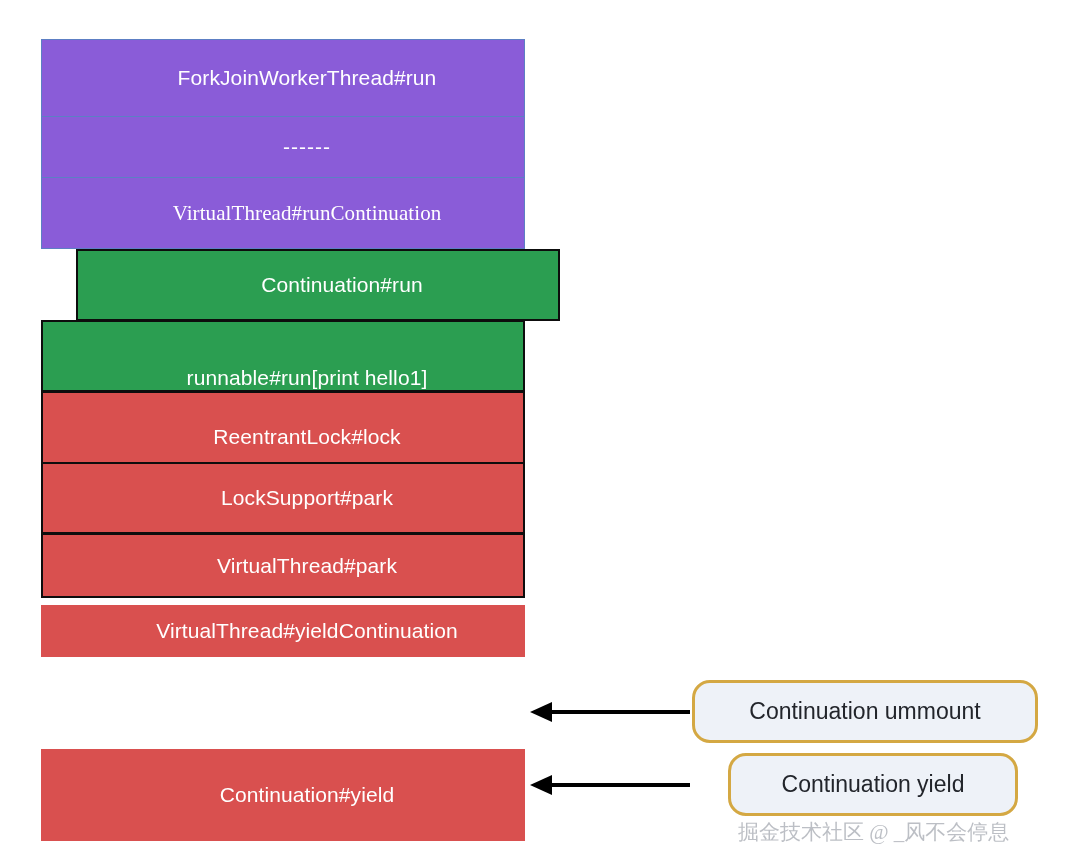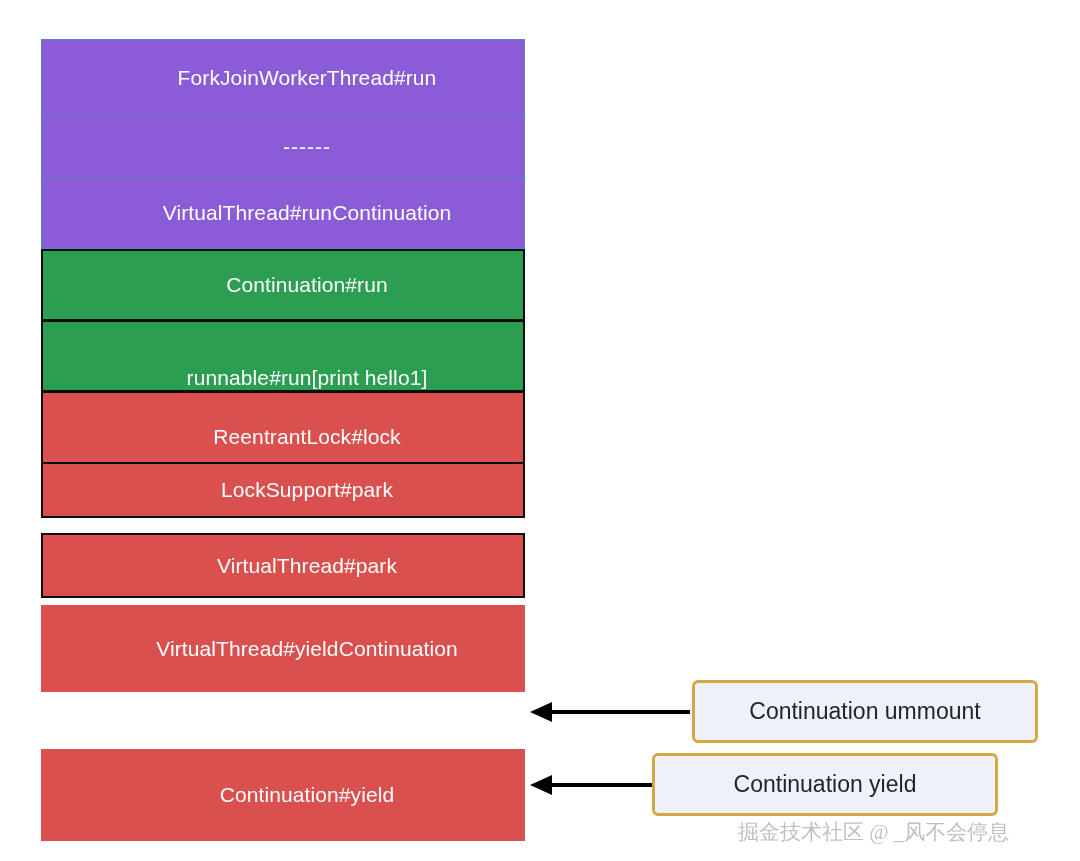--- a/index.html
+++ b/index.html
@@ -71,21 +71,21 @@
   .frame .dashes {
     letter-spacing: 1px;
   }
 
   
   .callout {
     position: absolute;
     box-sizing: border-box;
     background: #eef2f8;
     border: 3px solid #d4a843;
-    border-radius: 6px;
+    border-radius: 18px;
     display: flex;
     align-items: center;
     justify-content: center;
     color: #22252b;
     font-size: 23px;
     white-space: nowrap;
   }
 
   
   .arrow {
@@ -116,45 +116,45 @@
   <div id="stack">
 
     <div class="frame purple" style="top:0px;height:78px;">
       <span>ForkJoinWorkerThread#run</span>
     </div>
 
     <div class="frame purple mid" style="top:77px;height:62px;">
       <span class="dashes">------</span>
     </div>
 
-    <div class="frame purple mid" style="top:138px;height:72px;">
+    <div class="frame purple mid" style="top:138px;height:72px;font-family:Liberation Serif, serif;">
       <span>VirtualThread#runContinuation</span>
     </div>
 
-    <div class="frame green" style="top:210px;height:72px;">
+    <div class="frame green" style="top:210px;height:72px;margin-left:35px;">
       <span>Continuation#run</span>
     </div>
 
     <div class="frame green" style="top:281px;height:72px;align-items:flex-end;">
       <span>runnable#run[print hello1]</span>
     </div>
 
     <div class="frame red" style="top:352px;height:92px;">
       <span>ReentrantLock#lock</span>
     </div>
 
-    <div class="frame red" style="top:423px;height:56px;">
+    <div class="frame red" style="top:423px;height:72px;">
       <span>LockSupport#park</span>
     </div>
 
     <div class="frame red" style="top:494px;height:65px;">
       <span>VirtualThread#park</span>
     </div>
 
-    <div class="frame red noborder" style="top:566px;height:87px;">
+    <div class="frame red noborder" style="top:566px;height:52px;">
       <span>VirtualThread#yieldContinuation</span>
     </div>
 
 
     <div class="frame red noborder" style="top:710px;height:92px;">
       <span>Continuation#yield</span>
     </div>
 
   </div>
 
@@ -169,19 +169,19 @@
     <svg width="160" height="26" viewBox="0 0 160 26">
       <line x1="20" y1="13" x2="160" y2="13" stroke="#000000" stroke-width="4"></line>
       <polygon points="0,13 22,3 22,23" fill="#000000"></polygon>
     </svg>
   </div>
 
   <div class="callout" style="left:692px;top:680px;width:346px;height:63px;">
     <span>Continuation ummount</span>
   </div>
 
-  <div class="callout" style="left:652px;top:753px;width:346px;height:63px;">
+  <div class="callout" style="left:728px;top:753px;width:290px;height:63px;">
     <span>Continuation yield</span>
   </div>
 
   <div id="watermark">掘金技术社区 @ _风不会停息</div>
 
 </div>
 
 </body></html>

